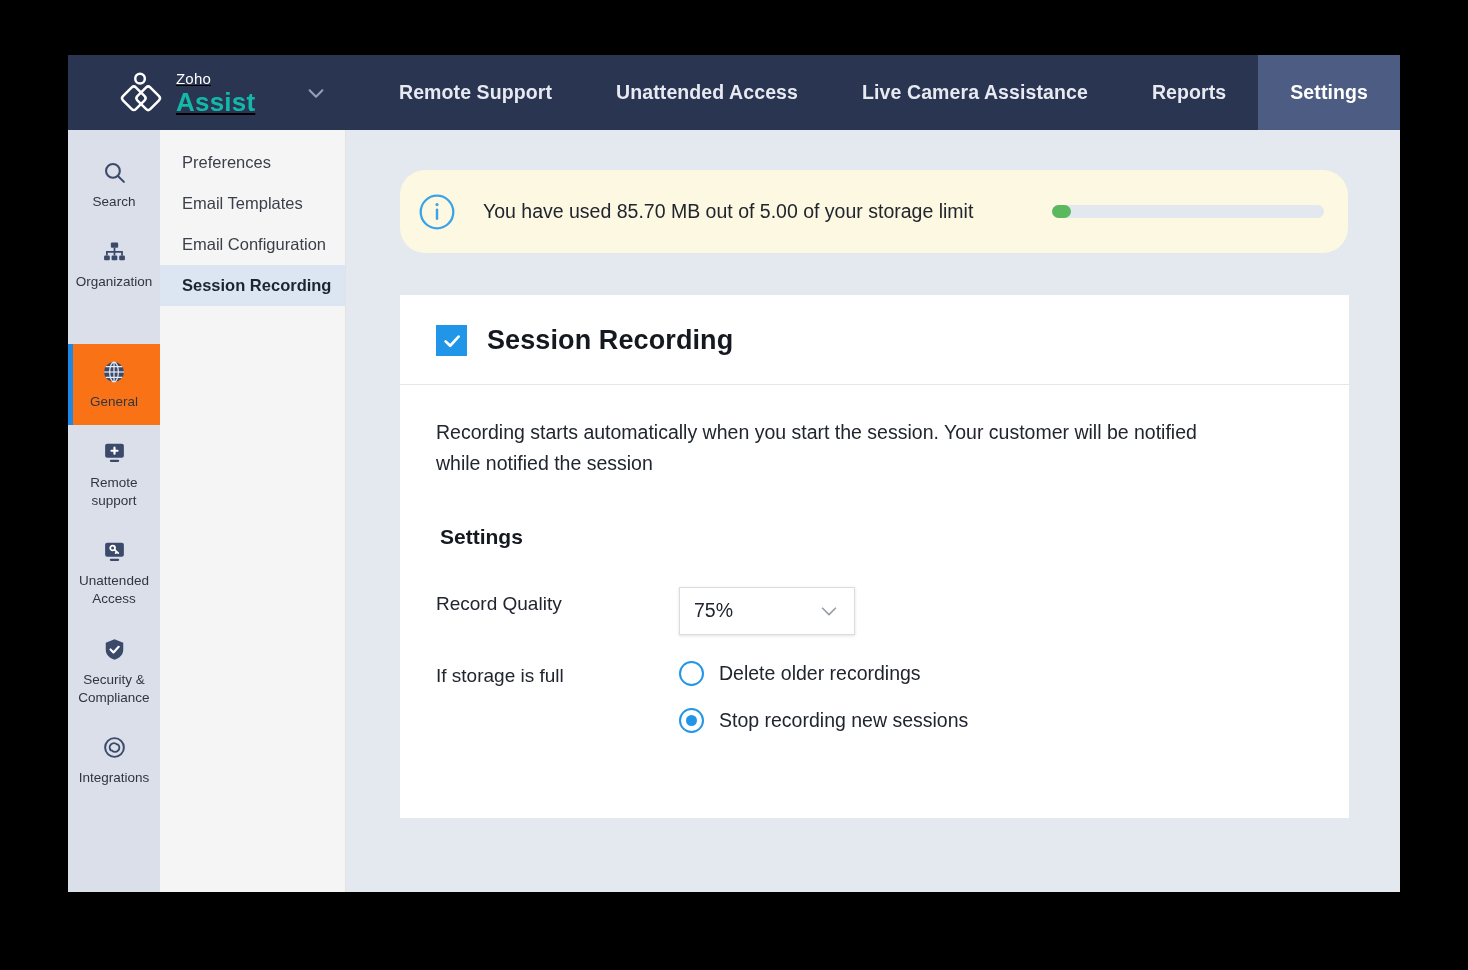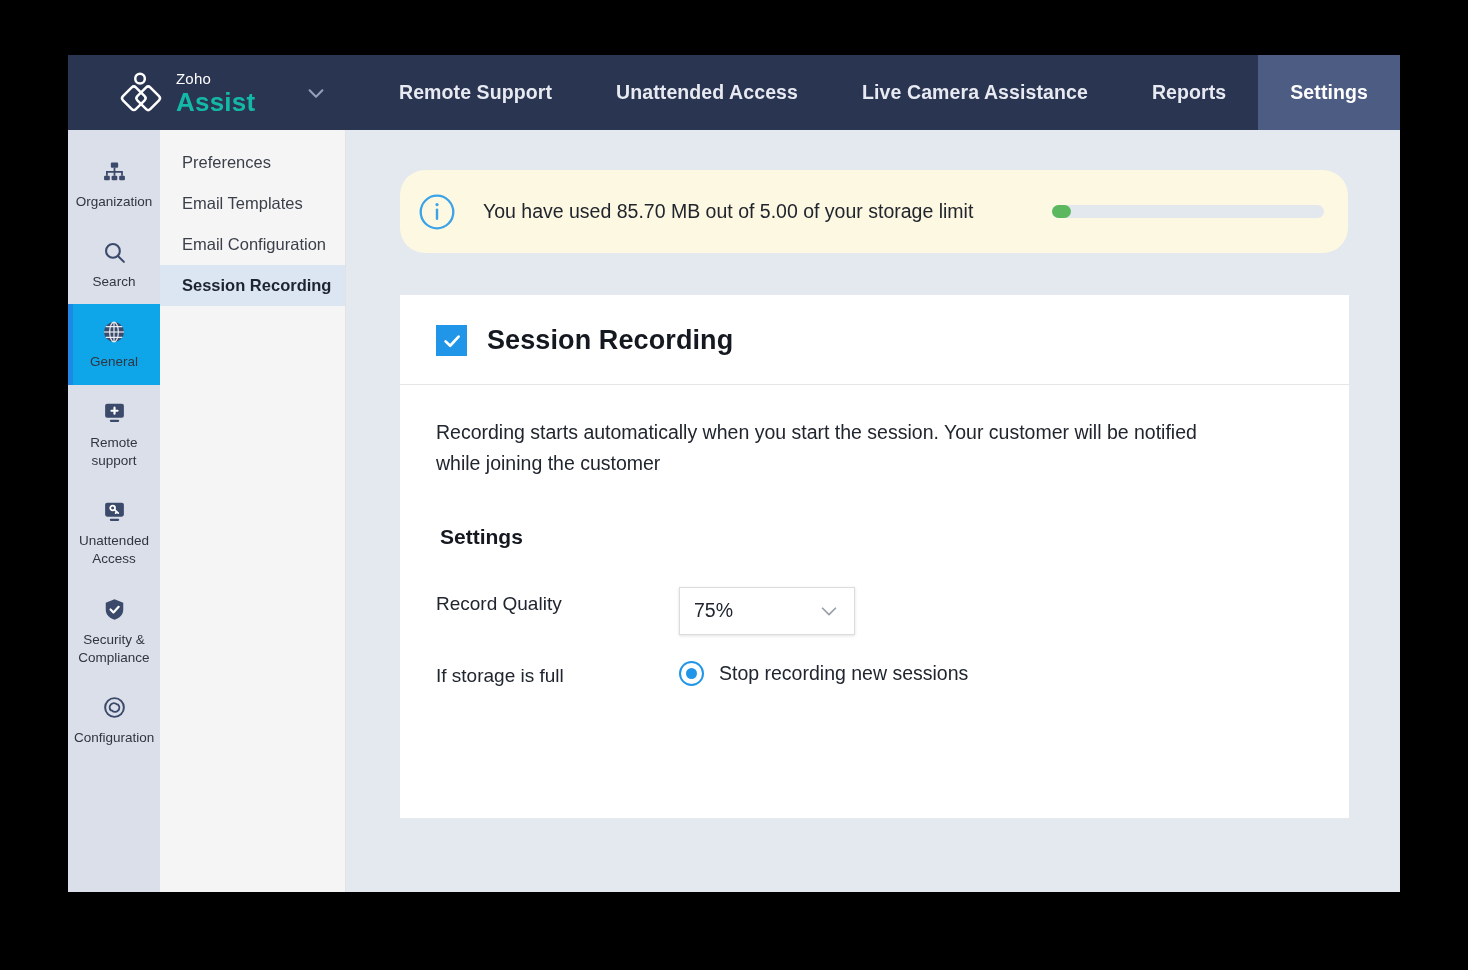--- a/index.html
+++ b/index.html
@@ -30,20 +30,21 @@
     background: #2a3552;
     display: flex;
     align-items: stretch;
     position: relative;
   }
   #brand {
     display: flex;
     align-items: center;
     padding-left: 50px;
     padding-right: 14px;
+    text-decoration: underline;
   }
   #brand-logo { width: 46px; height: 46px; flex: none; }
   #brand-text { margin-left: 12px; line-height: 1; }
   #brand-text .zoho {
     color: #ffffff;
     font-size: 15px;
     letter-spacing: .2px;
     display: block;
     margin-bottom: 3px;
   }
@@ -98,21 +99,22 @@
     padding-top: 14px;
   }
   .rail-item {
     position: relative;
     padding: 13px 4px 13px 4px;
     text-align: center;
     cursor: pointer;
     min-height: 78px;
   }
   .rail-item.active {
-    background: #0ea5e9;
+    background: #f97316;
+    margin-top: 40px;
   }
   .rail-item.active::before {
     content: "";
     position: absolute;
     left: 0; top: 0; bottom: 0;
     width: 5px;
     background: #1e88e5;
   }
   .rail-icon {
     display: flex;
@@ -325,38 +327,38 @@
     </div>
   </div>
 
   <div id="app-body">
 
     <div id="icon-rail">
 
       <div class="rail-item">
         <span class="rail-icon">
           <svg viewBox="0 0 24 24" width="25" height="25">
+            <circle cx="10.5" cy="10.5" r="6.6" fill="none" stroke="#3b4a6b" stroke-width="2"></circle>
+            <line x1="15.3" y1="15.3" x2="21" y2="21" stroke="#3b4a6b" stroke-width="2" stroke-linecap="round"></line>
+          </svg>
+        </span>
+        <div class="rail-label">Search</div>
+      </div>
+
+      <div class="rail-item">
+        <span class="rail-icon">
+          <svg viewBox="0 0 24 24" width="25" height="25">
             <rect x="8.5" y="2.5" width="7" height="5" rx="1" fill="#3b4a6b"></rect>
             <rect x="2" y="15" width="5.5" height="4.5" rx="1" fill="#3b4a6b"></rect>
             <rect x="9.2" y="15" width="5.5" height="4.5" rx="1" fill="#3b4a6b"></rect>
             <rect x="16.5" y="15" width="5.5" height="4.5" rx="1" fill="#3b4a6b"></rect>
             <path d="M12 7.5 V11 M4.7 15 V11.5 H19.2 V15 M12 11.5 V15" fill="none" stroke="#3b4a6b" stroke-width="1.7"></path>
           </svg>
         </span>
         <div class="rail-label">Organization</div>
-      </div>
-
-      <div class="rail-item">
-        <span class="rail-icon">
-          <svg viewBox="0 0 24 24" width="25" height="25">
-            <circle cx="10.5" cy="10.5" r="6.6" fill="none" stroke="#3b4a6b" stroke-width="2"></circle>
-            <line x1="15.3" y1="15.3" x2="21" y2="21" stroke="#3b4a6b" stroke-width="2" stroke-linecap="round"></line>
-          </svg>
-        </span>
-        <div class="rail-label">Search</div>
       </div>
 
       <div class="rail-item active">
         <span class="rail-icon">
           <svg viewBox="0 0 24 24" width="26" height="26">
             <circle cx="12" cy="12" r="9.2" fill="#3b4a6b"></circle>
             <ellipse cx="12" cy="12" rx="4" ry="9.2" fill="none" stroke="#e8ecf3" stroke-width="1.1"></ellipse>
             <line x1="2.8" y1="12" x2="21.2" y2="12" stroke="#e8ecf3" stroke-width="1.1"></line>
             <path d="M4.4 7 H19.6 M4.4 17 H19.6" stroke="#e8ecf3" stroke-width="1.1" fill="none"></path>
             <line x1="12" y1="2.8" x2="12" y2="21.2" stroke="#e8ecf3" stroke-width="1.1"></line>
@@ -399,21 +401,21 @@
       </div>
 
       <div class="rail-item">
         <span class="rail-icon">
           <svg viewBox="0 0 24 24" width="25" height="25">
             <circle cx="12" cy="12" r="9" fill="none" stroke="#3b4a6b" stroke-width="1.9"></circle>
             <path d="M8.6 14.8 c-1.6 -1.6 -1.6 -4.2 0 -5.8 1.6 -1.6 4.2 -1.6 5.8 0" fill="none" stroke="#3b4a6b" stroke-width="1.9" stroke-linecap="round"></path>
             <path d="M15.4 9.2 c1.6 1.6 1.6 4.2 0 5.8 -1.6 1.6 -4.2 1.6 -5.8 0" fill="none" stroke="#3b4a6b" stroke-width="1.9" stroke-linecap="round"></path>
           </svg>
         </span>
-        <div class="rail-label">Configuration</div>
+        <div class="rail-label">Integrations</div>
       </div>
     </div>
 
     <div id="sub-menu">
       <div class="sub-item">Preferences</div>
       <div class="sub-item">Email Templates</div>
       <div class="sub-item">Email Configuration</div>
       <div class="sub-item active">Session Recording</div>
     </div>
 
@@ -439,39 +441,43 @@
           <span id="enable-checkbox">
             <svg viewBox="0 0 24 24" width="22" height="22">
               <path d="M5 12.4 L10 17.2 L19.2 7.2" fill="none" stroke="#ffffff" stroke-width="2.9" stroke-linecap="round" stroke-linejoin="round"></path>
             </svg>
           </span>
           <div id="card-title">Session Recording</div>
         </div>
 
         <div id="card-body">
 
-          <div id="card-desc">Recording starts automatically when you start the session. Your customer will be notified while joining the customer</div>
+          <div id="card-desc">Recording starts automatically when you start the session. Your customer will be notified while notified the session</div>
 
           <div id="settings-heading">Settings</div>
 
           <div class="field-row">
             <div class="field-label">Record Quality</div>
             <div id="quality-select">
               <span id="quality-value">75%</span>
               <span id="quality-caret">
                 <svg viewBox="0 0 24 24" width="22" height="22">
                   <path d="M5 9 L12 16 L19 9" fill="none" stroke="#9aa0a8" stroke-width="1.9" stroke-linecap="round" stroke-linejoin="round"></path>
                 </svg>
               </span>
             </div>
           </div>
 
           <div class="field-row" id="storage-full-row">
             <div class="field-label">If storage is full</div>
             <div class="radio-group">
+              <div class="radio-option">
+                <span class="radio-mark"></span>
+                <span class="radio-label">Delete older recordings</span>
+              </div>
               <div class="radio-option selected">
                 <span class="radio-mark"></span>
                 <span class="radio-label">Stop recording new sessions</span>
               </div>
             </div>
           </div>
 
         </div>
       </div>
 

